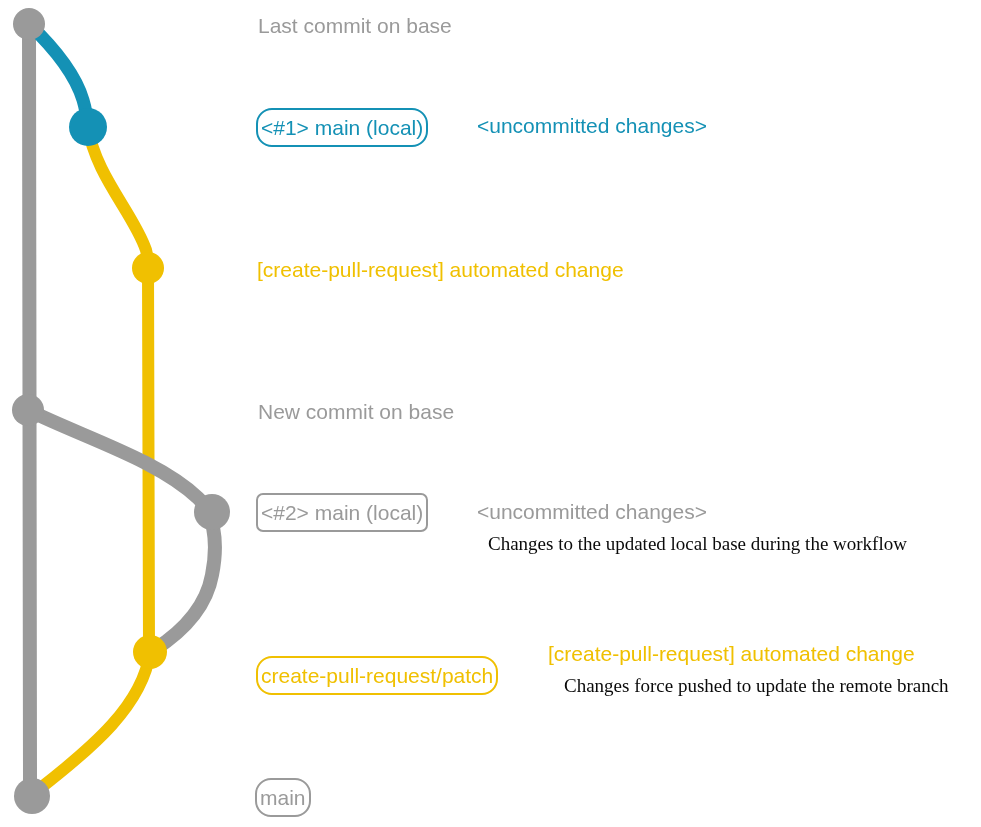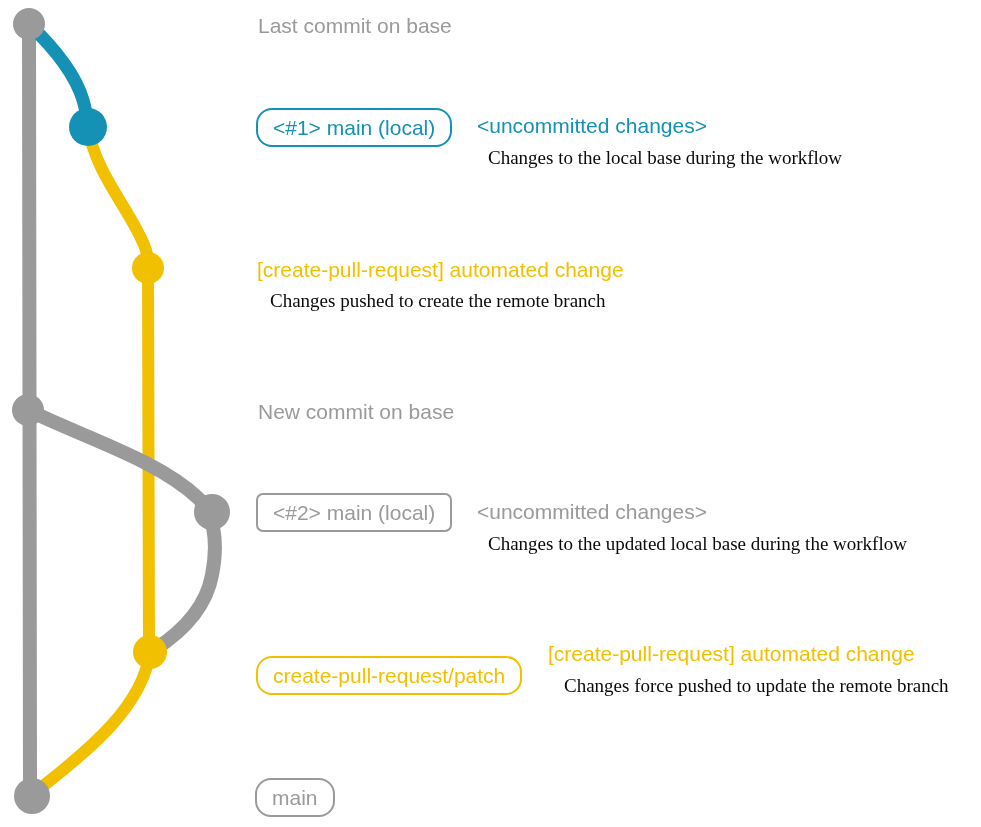--- a/index.html
+++ b/index.html
@@ -32,21 +32,21 @@
 
   .heading {
     color: var(--gray);
     font-size: 21px;
     line-height: 25px;
   }
   .badge {
     display: inline-block;
     font-size: 21px;
     line-height: 25px;
-    padding: 5px 15px;
+    padding: 5px 3px;
     border: 2px solid;
     border-radius: 16px;
     background: var(--bg);
   }
   .badge.teal   { color: var(--teal);   border-color: var(--teal); }
   .badge.gray   { color: var(--gray);   border-color: var(--gray); }
   .badge.yellow { color: var(--yellow); border-color: var(--yellow); }
   .title {
     font-size: 21px;
     line-height: 25px;
@@ -84,24 +84,22 @@
     <circle class="node gray" cx="28" cy="410" r="16"></circle>
     <circle class="node gray" cx="212" cy="512" r="18"></circle>
     <circle class="node yellow" cx="150" cy="652" r="17"></circle>
     <circle class="node gray" cx="32" cy="796" r="18"></circle>
   </svg>
 
   <div class="abs heading" style="left:258px; top:13px;">Last commit on base</div>
 
   <div class="abs badge teal" style="left:256px; top:108px;">&lt;#1&gt; main (local)</div>
   <div class="abs title teal" style="left:477px; top:113px;">&lt;uncommitted changes&gt;</div>
-  <div class="abs desc" style="left:488px; top:146px;">Changes to the local base during the workflow</div>
 
   <div class="abs title yellow" style="left:257px; top:257px;">[create-pull-request] automated change</div>
-  <div class="abs desc" style="left:270px; top:289px;">Changes pushed to create the remote branch</div>
 
   <div class="abs heading" style="left:258px; top:399px;">New commit on base</div>
 
   <div class="abs badge gray" style="left:256px; top:493px;border-radius:7px;">&lt;#2&gt; main (local)</div>
   <div class="abs title gray" style="left:477px; top:499px;">&lt;uncommitted changes&gt;</div>
   <div class="abs desc" style="left:488px; top:532px;">Changes to the updated local base during the workflow</div>
 
   <div class="abs badge yellow" style="left:256px; top:636px;margin-top:20px;">create-pull-request/patch</div>
   <div class="abs title yellow" style="left:548px; top:641px;">[create-pull-request] automated change</div>
   <div class="abs desc" style="left:564px; top:674px;">Changes force pushed to update the remote branch</div>

